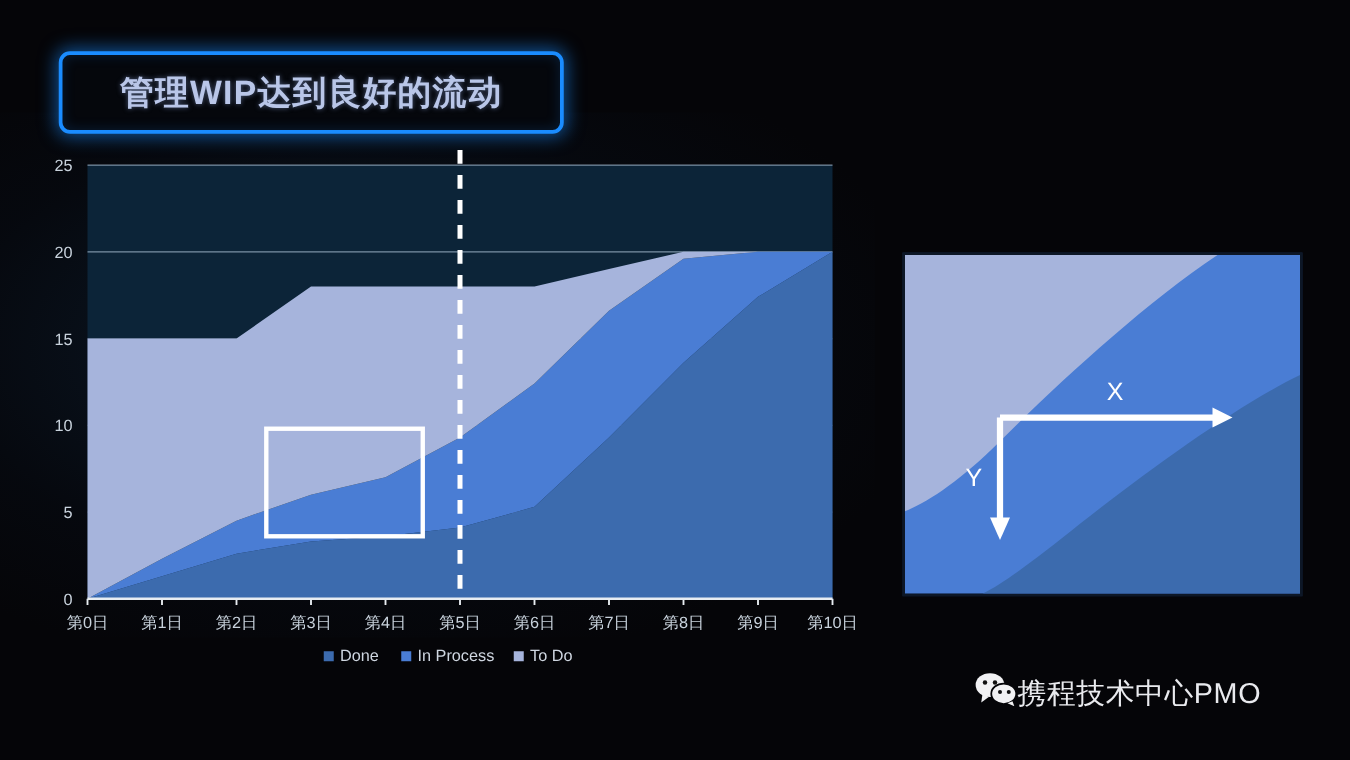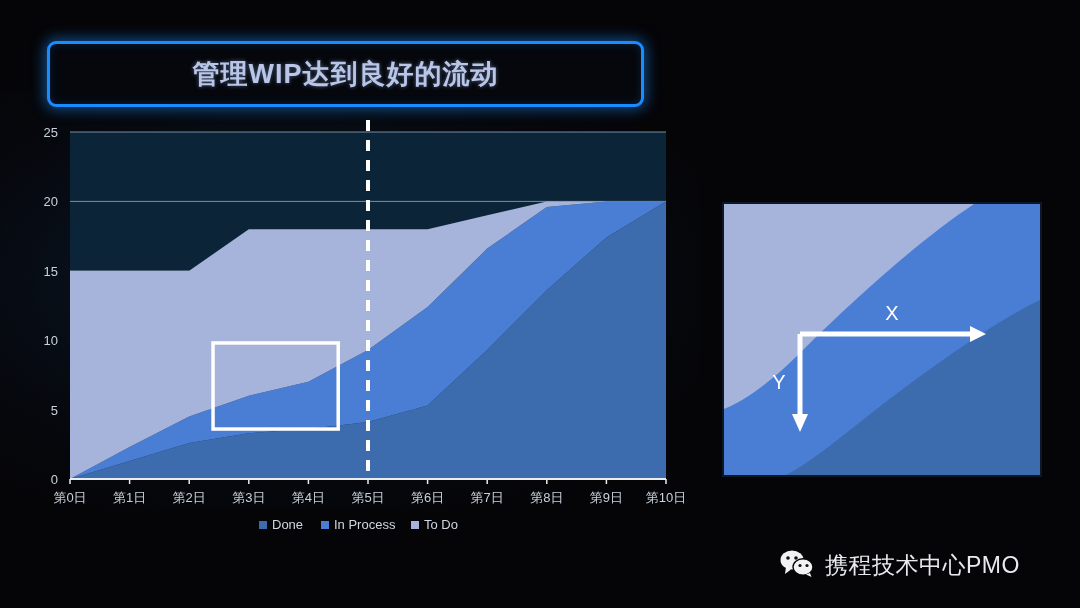--- a/index.html
+++ b/index.html
@@ -12,21 +12,21 @@
   }
   
   #bg-wash {
     position:absolute; left:0; top:90px; width:700px; height:420px;
     background:radial-gradient(ellipse at 40% 45%, rgba(18,44,70,.55) 0%, rgba(8,18,32,.25) 55%, rgba(5,5,8,0) 80%);
     pointer-events:none;
   }
 
   
   #title-box {
-    position:absolute; left:47px; top:41px; width:597px; height:66px;
+    position:absolute; left:47px; top:41px; width:404px; height:66px;
     border:3px solid #1a8cff; border-radius:9px;
     background:#05070c;
     box-shadow:0 0 14px 2px rgba(26,140,255,.55), inset 0 0 10px rgba(26,140,255,.18);
     display:flex; align-items:center; justify-content:center;
   }
   #title-text {
     font-size:27px; font-weight:bold; letter-spacing:1px;
     color:#b9c6e8;
     text-shadow:0 0 4px rgba(150,175,235,.5);
     white-space:nowrap;
@@ -39,21 +39,21 @@
   
   #inset {
     position:absolute; left:722px; top:202px; width:320px; height:275px;
     border:2px solid #0d1726; background:#11203a; overflow:hidden;
   }
   #inset svg { display:block; }
 
   
   #watermark {
     position:absolute; left:780px; top:538px;
-    display:flex; align-items:center; gap:11px;margin-top:12px;
+    display:flex; align-items:center; 
   }
   #wm-text { color:#e9eaee; font-size:23px; letter-spacing:.5px; white-space:nowrap; }
 </style>
 </head>
 <body>
 
 <div id="bg-wash"></div>
 
 <div id="title-box">
   <span id="title-text">管理WIP达到良好的流动</span>

